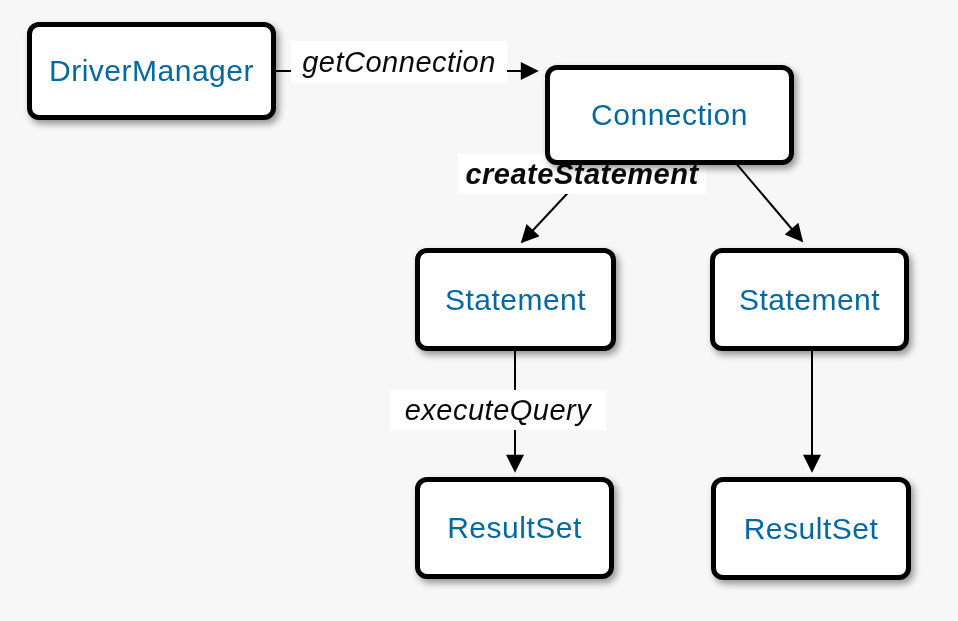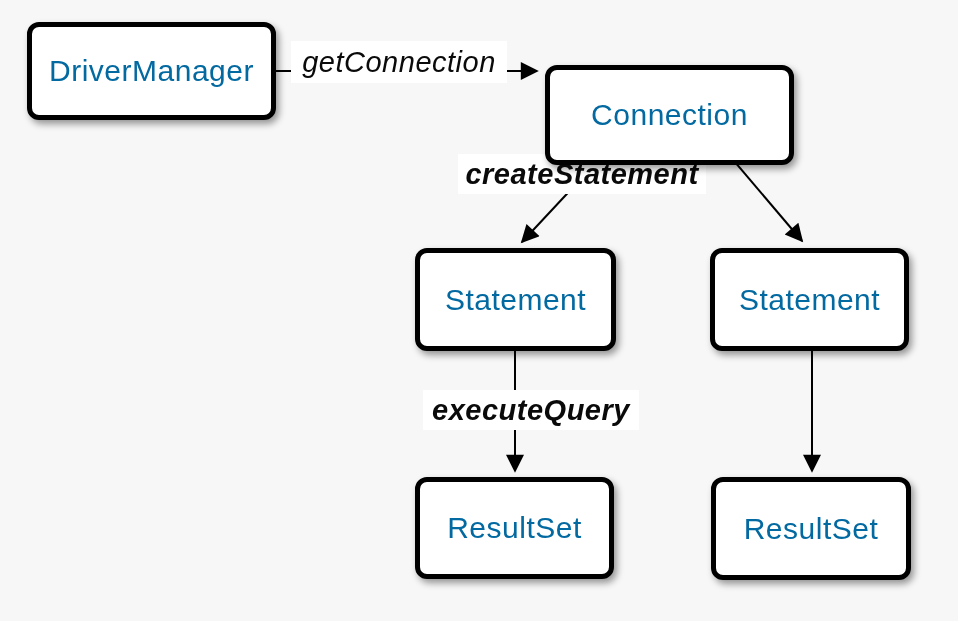--- a/index.html
+++ b/index.html
@@ -49,21 +49,21 @@
   
   #node-driver-manager  { left: 27px;  top: 22px;  width: 239px; height: 88px; }
   #node-connection      { left: 545px; top: 21px;  width: 239px; height: 90px; margin-top: 44px; }
   #node-statement-left  { left: 415px; top: 248px; width: 191px; height: 93px; }
   #node-statement-right { left: 710px; top: 248px; width: 189px; height: 93px; }
   #node-resultset-left  { left: 415px; top: 477px; width: 189px; height: 92px; }
   #node-resultset-right { left: 711px; top: 477px; width: 190px; height: 93px; }
   
   #label-get-connection   { left: 291px; top: 41px;  width: 216px; height: 42px; }
   #label-create-statement { left: 458px; top: 154px; width: 248px; height: 40px; font-weight: bold; }
-  #label-execute-query    { left: 423px; top: 390px; width: 216px; height: 40px; font-weight: bold; }
+  #label-execute-query    { left: 390px; top: 390px; width: 216px; height: 40px; }
 </style>
 </head>
 <body>
 
 <div class="canvas">
 
   <svg class="edge-layer" width="958" height="621" viewBox="0 0 958 621" xmlns="http://www.w3.org/2000/svg">
     <defs>
       <marker id="arrowhead" viewBox="0 0 10 10" refX="9" refY="5" markerWidth="11" markerHeight="9" orient="auto">
         <path d="M0,0 L10,5 L0,10 z" fill="#000000"></path>

